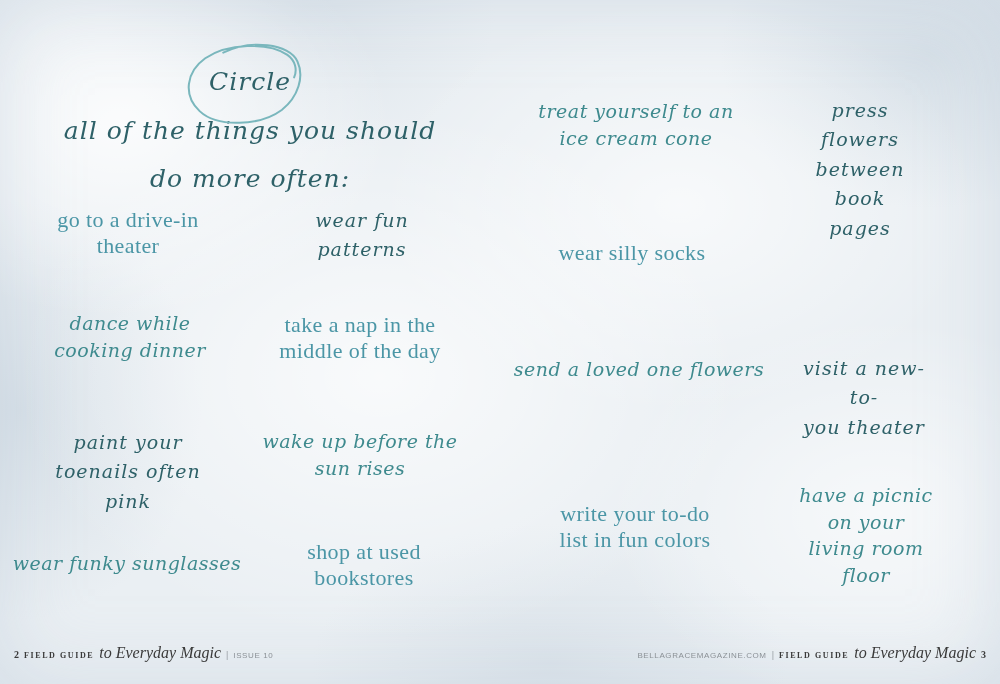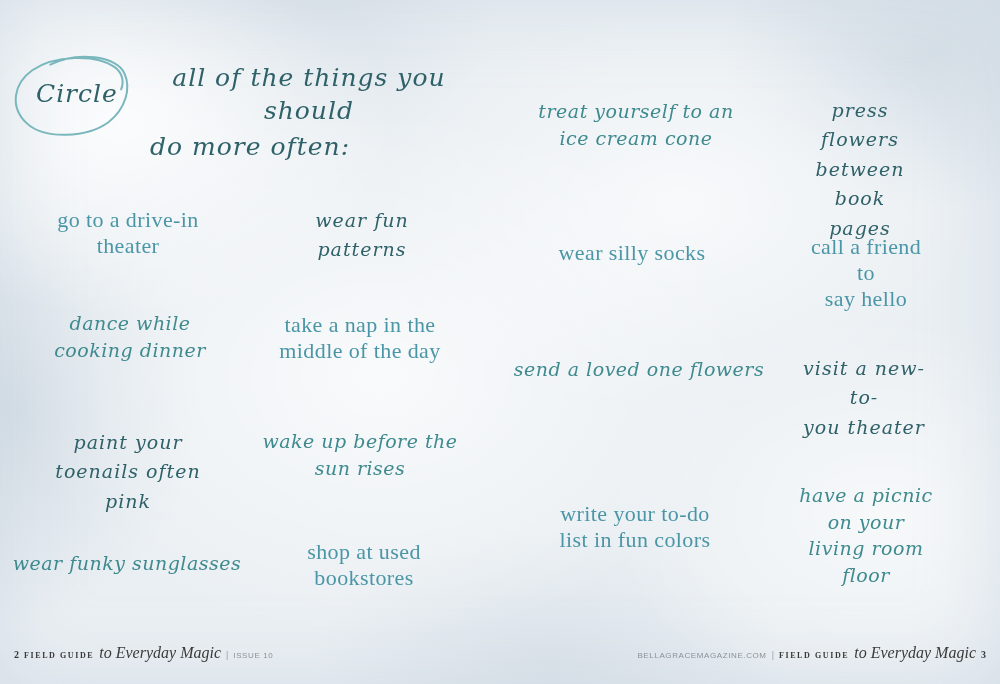--- a/index.html
+++ b/index.html
@@ -26,29 +26,29 @@
   .title {
     position:absolute; left:30px; top:62px; width:440px;
     text-align:center;
     color:#2e6168;
     font-family:"DejaVu Serif", serif;
     font-style:italic;
     font-size:25px;
     letter-spacing:1px;
     line-height:1.3;
   }
-  .title-line1 { display:flex; align-items:center; justify-content:center; gap:24px; }
+  .title-line1 { display:flex; align-items:center; justify-content:center; gap:12px;flex-direction:column; }
   .circle-wrap { position:relative; display:inline-block; padding:4px 6px; }
   .circle-wrap svg {
     position:absolute; left:-18px; top:-21px;
     width:126px; height:84px;
     overflow:visible;
     pointer-events:none;
   }
-  .title-line2 { margin-top:4px; }
+  .title-line2 { margin-top:16px; }
 
   
   .item {
     position:absolute;
     transform:translateX(-50%);
     text-align:center;
     white-space:pre-line;
   }
   .serif-item {
     font-family:"Liberation Serif", serif;
@@ -127,22 +127,20 @@
   <div class="item script-teal" style="left:127px; top:550px;">wear funky sunglasses</div>
   <div class="item serif-item" style="left:364px; top:539px;">shop at used
 bookstores</div>
 
   <div class="item script-teal" style="left:636px; top:98px;">treat yourself to an
 ice cream cone</div>
   <div class="item script-dark" style="left:860px; top:90px;">press flowers
 between book
 pages</div>
   <div class="item serif-item" style="left:632px; top:240px;">wear silly socks</div>
-  <div class="item serif-item" style="left:866px; top:234px;">call a friend to
-say hello</div>
   <div class="item script-teal" style="left:639px; top:356px;">send a loved one flowers</div>
   <div class="item script-dark" style="left:864px; top:348px;">visit a new-to-
 you theater</div>
   <div class="item serif-item" style="left:635px; top:481px;margin-top:20px;">write your to-do
 list in fun colors</div>
   <div class="item script-teal" style="left:866px; top:482px;">have a picnic on your
 living room floor</div>
 
   <div class="footer footer-left">
     <span class="fg-num">2</span>

